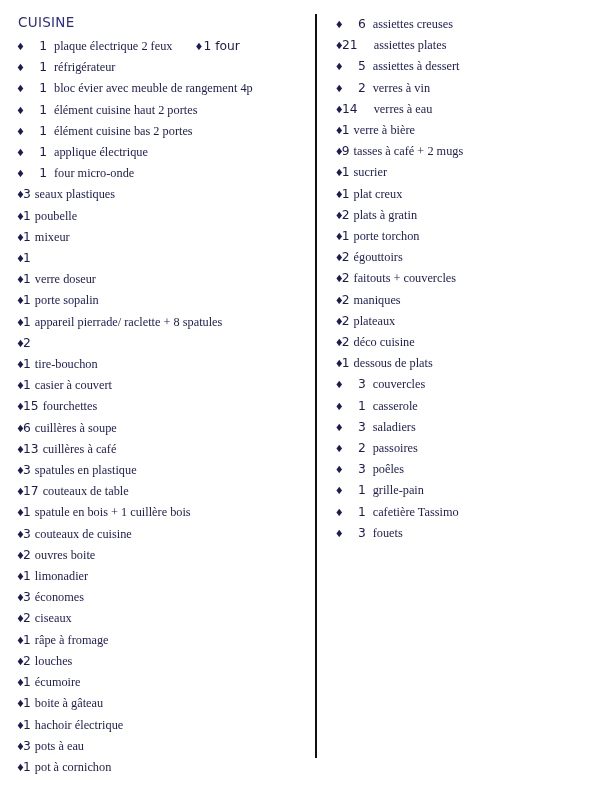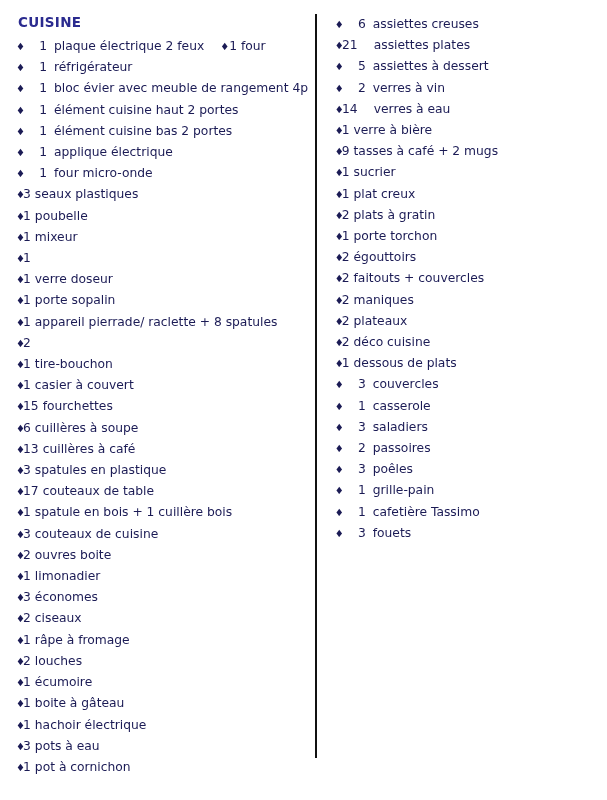--- a/index.html
+++ b/index.html
@@ -41,21 +41,21 @@
     align-self: stretch;
     margin: 0 0 12px 0;
     height: 744px;
   }
   .col-right {
     width: 285px;
     padding-left: 18px;
   }
   .section-title {
     font-size: 13.5px;
-    font-weight: bold;
+    font-weight: normal;
     color: #2b2b8f;
     letter-spacing: 0.3px;
     margin: 0 0 6px 2px;
   }
   ul.items {
     list-style: none;
     margin: 0;
     padding: 0;
   }
   ul.items li {
@@ -74,30 +74,31 @@
     flex: 0 0 auto;
     text-align: left;
   }
   .qty {
     flex: 0 0 auto;
     text-align: right;
     margin-right: 4px;
   }
   .txt {
     flex: 0 1 auto;
+    font-family: Liberation Serif, serif;
   }
   
   li.wide .bullet { width: 13px; }
   li.wide .qty { width: 18px; margin-right: 7px; }
   li.tight .bullet { width: 7px; }
   li.tight .qty { width: auto; margin-right: 4px; }
   li.tight2 .bullet { width: 7px; }
   li.tight2 .qty { width: 16px; text-align: right; margin-right: 16px; }
   .extra {
-    margin-left: 16px;
+    margin-left: 22px;
   }
   .extra .bullet { width: 9px; }
 </style>
 </head>
 <body>
 
 <div class="page">
   <div class="columns">
 
     <div class="col col-left">

